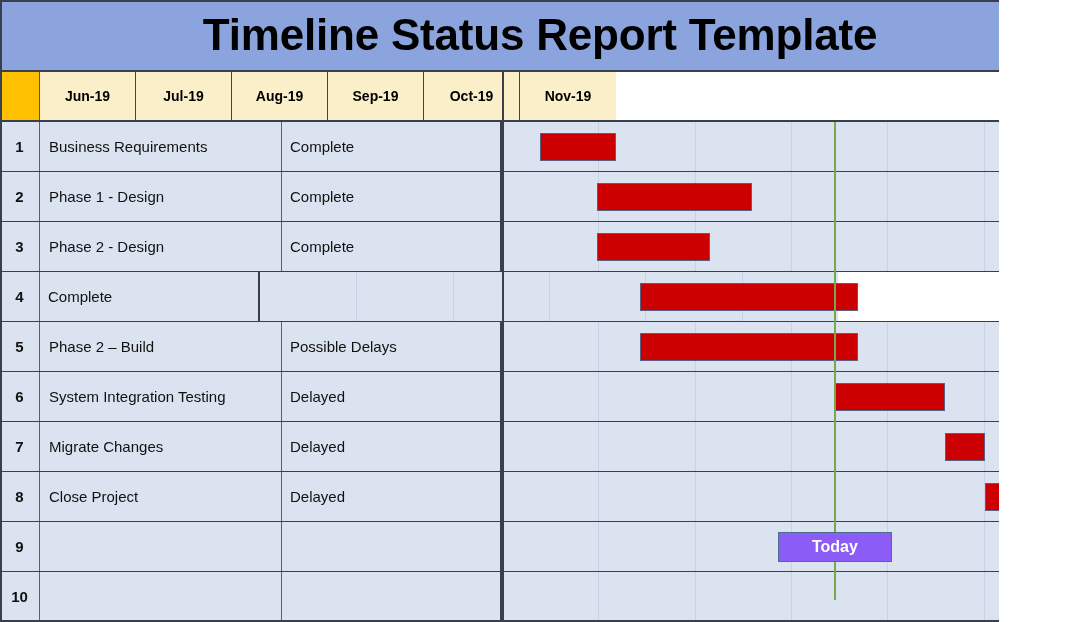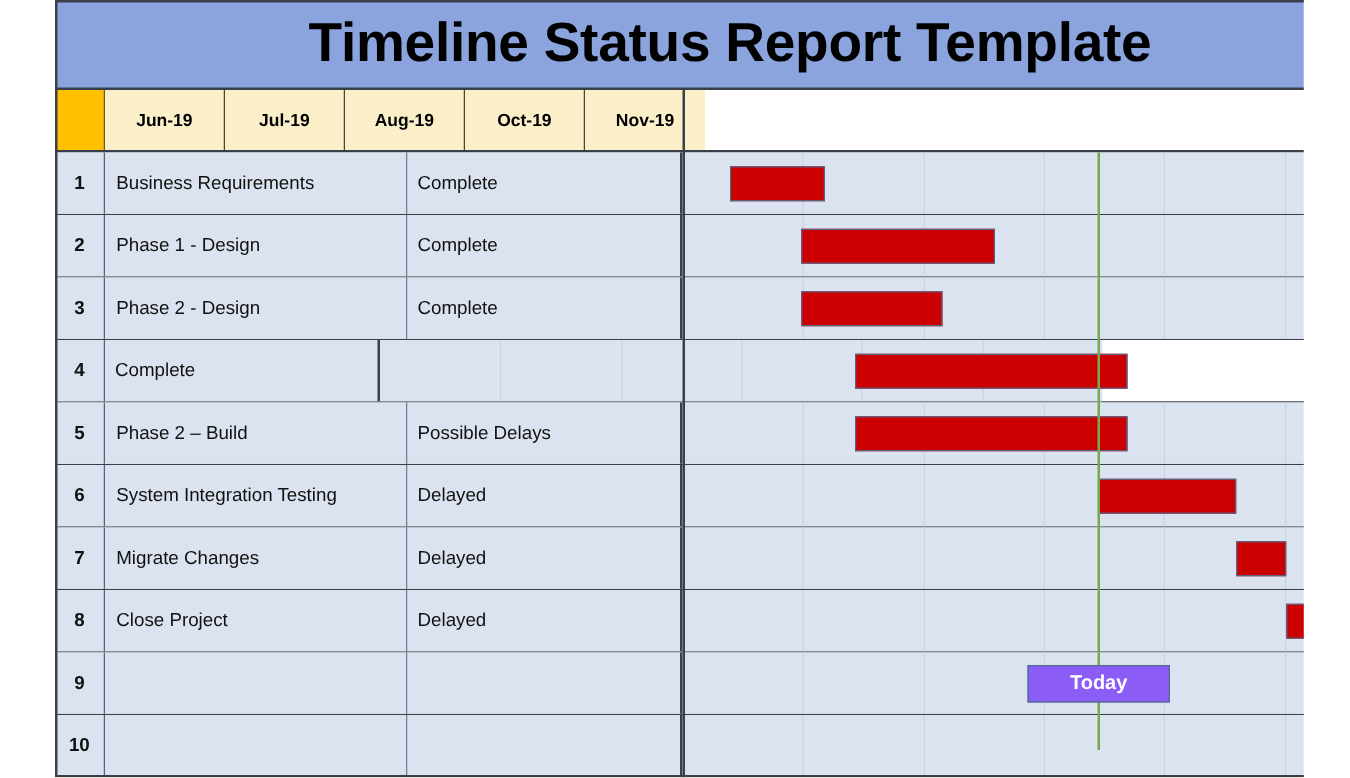--- a/index.html
+++ b/index.html
@@ -14,21 +14,20 @@
   }
 
   
   #app {
     position: relative;
     width: 999px;
     height: 622px;
     overflow: hidden;
     background: #ffffff;
     box-sizing: border-box;
-    margin-left: 44px;
   }
 
   
   .title-bar {
     position: absolute;
     left: 0;
     top: 0;
     width: 1080px;
     height: 72px;
     background: #8ba4de;
@@ -208,20 +207,21 @@
 
   <div class="title-bar">
     <div class="title-text">Timeline Status Report Template</div>
   </div>
 
   <div class="header-row">
     <div class="hd hd-gold hd-num"></div>
     <div class="hd hd-month">Jun-19</div>
     <div class="hd hd-month">Jul-19</div>
     <div class="hd hd-month">Aug-19</div>
+    <div class="hd hd-month">Sep-19</div>
     <div class="hd hd-month">Oct-19</div>
     <div class="hd hd-month">Nov-19</div>
   </div>
 
   <div class="body-grid" id="body-grid">
       <div class="row">
         <div class="cell cell-num">1</div>
         <div class="cell cell-task">Business Requirements</div>
         <div class="cell cell-status">Complete</div>
         <div class="cell cell-gantt">

